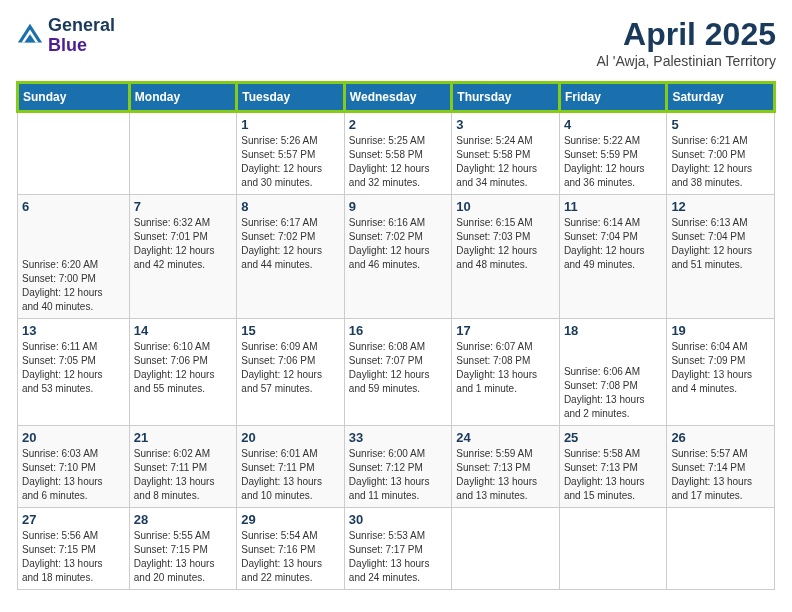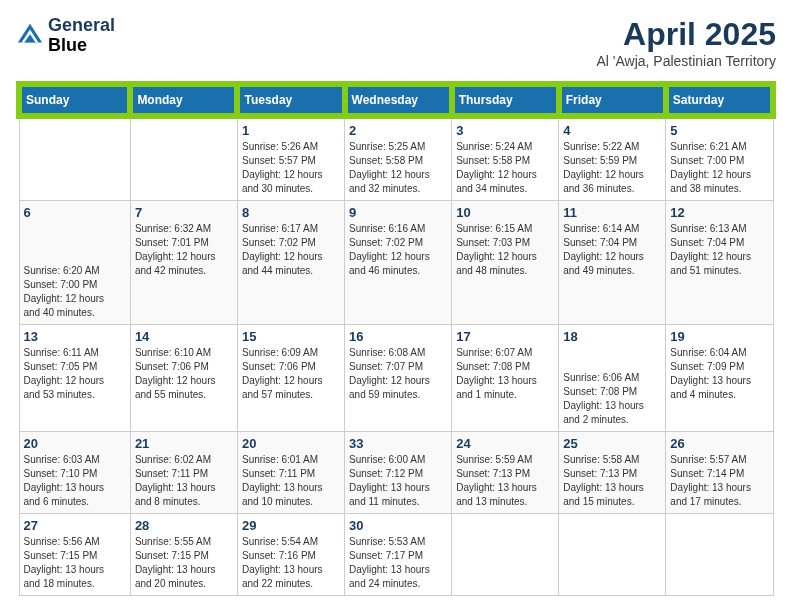--- a/index.html
+++ b/index.html
@@ -20,21 +20,21 @@
       display: flex;
       align-items: center;
     }
     .logo-text {
       font-size: 18px;
       font-weight: bold;
       color: #1a3a5c;
       line-height: 1.1;
     }
     .logo-text span {
-      color: #000000;
+      color: #4c1d95;
     }
     .logo-icon {
       width: 28px;
       height: 28px;
       margin-right: 4px;
     }
     .title-area {
       text-align: right;
     }
     .main-title {
@@ -51,21 +51,21 @@
       border-collapse: collapse;
       table-layout: fixed;
     }
     th {
       background: #1a6fad;
       color: #fff;
       font-size: 12px;
       font-weight: bold;
       padding: 6px 4px;
       text-align: left;
-      border: 6px solid #84cc16;
+      border: 3px solid #84cc16;
     }
     td {
       vertical-align: top;
       font-size: 10.5px;
       color: #333;
       padding: 4px;
       border: 1px solid #ccc;
       height: 80px;
     }
     .day-num {

